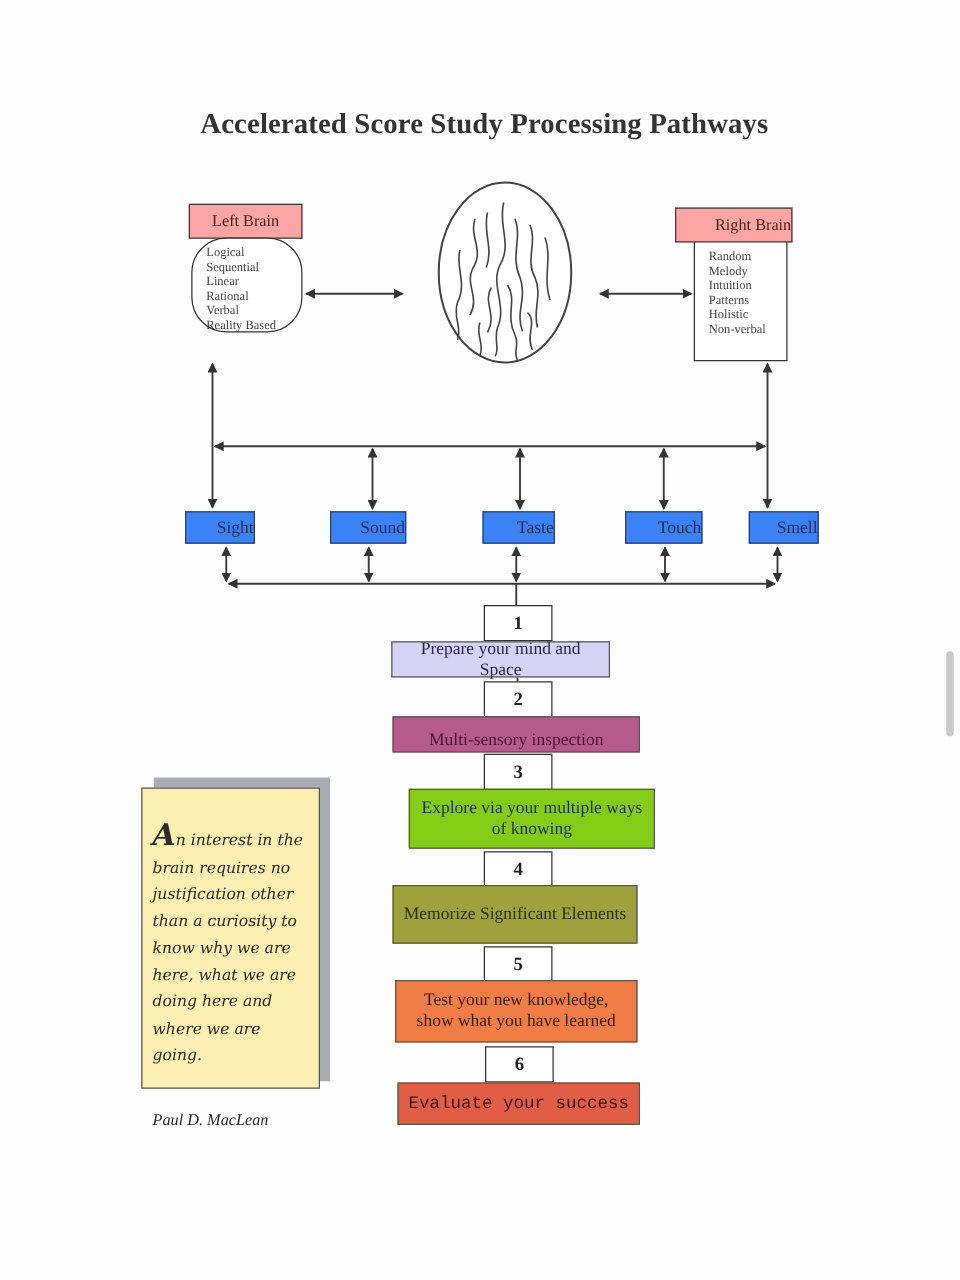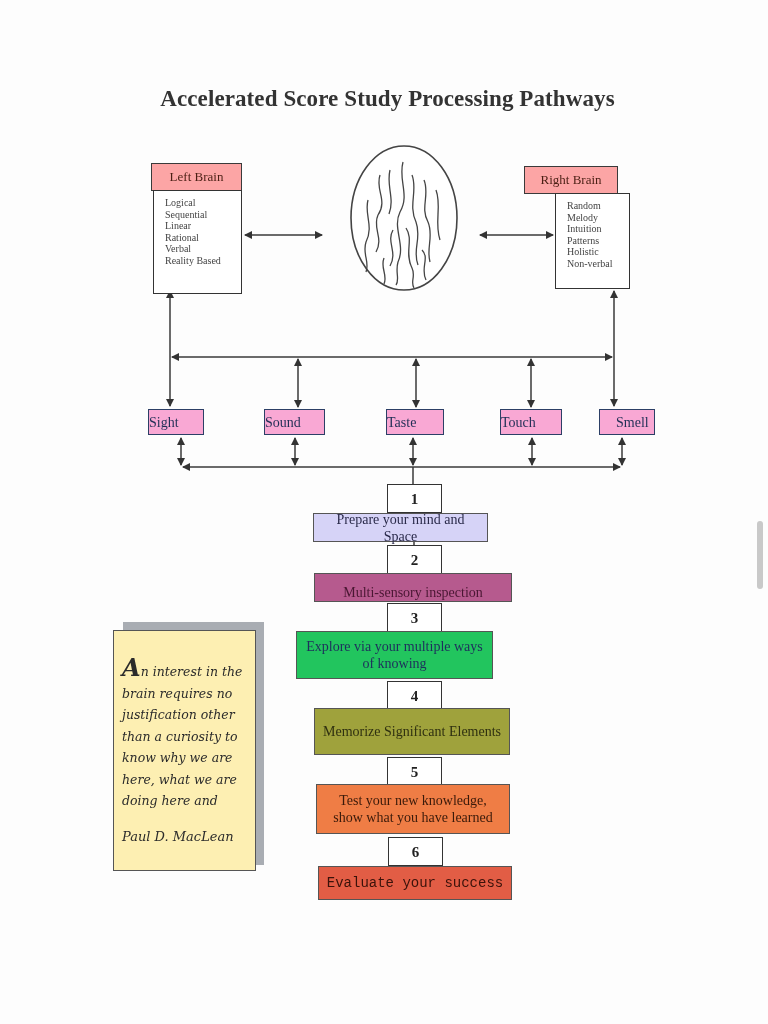--- a/index.html
+++ b/index.html
@@ -16,41 +16,41 @@
     .brain-header {
       position: absolute; background: #fca5a5; border: 1.5px solid #3a3a3a;
       font-size: 13px; color: #4a1f14; text-align: center; line-height: 26px;
     }
     .brain-list {
       position: absolute; background: #fff; border: 1.5px solid #333;
       font-size: 10px; line-height: 11.5px; color: #444; padding: 6px 0 0 11px; box-sizing: border-box;
     }
     .brain-list div { white-space: nowrap; }
     .sense {
-      position: absolute; background: #f9a8d4; border: 1.5px solid #2c3f66;
-      color: #1f2e55; font-size: 14px; text-align: left; line-height: 25px; height: 26px; box-sizing: border-box;
+      position: absolute; background: #3b82f6; border: 1.5px solid #2c3f66;
+      color: #1f2e55; font-size: 14px; text-align: right; line-height: 25px; height: 26px; box-sizing: border-box;
     }
     .numbox {
       position: absolute; background: #fff; border: 1.5px solid #333; box-sizing: border-box;
       font-weight: bold; font-size: 15px; text-align: center; line-height: 28px; color: #222;
       width: 55px; height: 29px; left: 387px;
     }
     .step {
       position: absolute; border: 1.5px solid #555; box-sizing: border-box;
       font-size: 14px; text-align: center; display: flex; align-items: center; justify-content: center;
       line-height: 17px; padding: 0 6px;
     }
     #quote-shadow { left: 123px; top: 622px; width: 141px; height: 243px; background: #a9adb3; }
     #quote {
       left: 113px; top: 630px; width: 143px; height: 241px; background: #fdefb2; border: 1.2px solid #555;
       box-sizing: border-box; padding: 26px 8px 0 8px;
       font-family: "DejaVu Serif", serif; font-style: italic; font-size: 12.5px; line-height: 21.5px; color: #2b2b2b;
     }
     #quote .drop { font-size: 24px; font-weight: bold; font-style: italic; }
-    #quote-author { margin-top: 14px; font-size: 13px; }
+    #quote-author { margin-top: 30px; font-size: 13px; font-family: Liberation Serif, serif; }
     #scrollbar { left: 757px; top: 521px; width: 6px; height: 68px; background: #c9c9c9; border-radius: 3px; }
   </style>
 </head>
 <body>
 
 <div id="title" class="abs">Accelerated Score Study Processing Pathways</div>
 
 <svg id="lines" viewBox="0 0 768 1024">
   <defs>
     <marker id="ah" markerWidth="8" markerHeight="8" refX="7" refY="4" orient="auto-start-reverse" markerUnits="userSpaceOnUse">
@@ -96,30 +96,30 @@
     <path d="M393 230 C386 242 398 252 390 266"></path>
     <path d="M406 228 C414 240 404 252 412 268 C416 276 410 282 414 288"></path>
     <path d="M384 258 C380 268 388 275 384 284"></path>
     <path d="M422 250 C430 258 420 268 426 280"></path>
   </g>
 </svg>
 
 <div class="brain-header" style="left:151px; top:163px; width:89px; height:26px;">
   <span>Left Brain</span>
 </div>
-<div class="brain-list" style="left:153px; top:190px; width:89px; height:104px;">
+<div class="brain-list" style="left:153px; top:190px; width:89px; height:76px;border-radius:28px;">
   <div>Logical</div>
   <div>Sequential</div>
   <div>Linear</div>
   <div>Rational</div>
   <div>Verbal</div>
   <div>Reality Based</div>
 </div>
 
-<div class="brain-header" style="left:524px; top:166px; width:92px; height:26px;">
+<div class="brain-header" style="left:540px; top:166px; width:92px; height:26px;text-align:right;">
   <span>Right Brain</span>
 </div>
 <div class="brain-list" style="left:555px; top:193px; width:75px; height:96px;">
   <div>Random</div>
   <div>Melody</div>
   <div>Intuition</div>
   <div>Patterns</div>
   <div>Holistic</div>
   <div>Non-verbal</div>
 </div>
@@ -134,21 +134,21 @@
 <div class="step" style="left:313px; top:513px; width:175px; height:29px; background:#d6d3f7; color:#2a2a4a;">
   <span>Prepare your mind and Space</span>
 </div>
 
 <div class="numbox" style="top:545px;">2</div>
 <div class="step" style="left:314px; top:573px; width:198px; height:29px; background:#b65a8e; color:#4a1733;align-items:flex-end;">
   <span>Multi-sensory inspection</span>
 </div>
 
 <div class="numbox" style="top:603px;">3</div>
-<div class="step" style="left:296px; top:631px; width:197px; height:48px; background:#22c55e; color:#1e2f5c;">
+<div class="step" style="left:327px; top:631px; width:197px; height:48px; background:#84cc16; color:#1e2f5c;">
   <span>Explore via your multiple ways of knowing</span>
 </div>
 
 <div class="numbox" style="top:681px;">4</div>
 <div class="step" style="left:314px; top:708px; width:196px; height:47px; background:#9fa23c; color:#2f3010;">
   <span>Memorize Significant Elements</span>
 </div>
 
 <div class="numbox" style="top:757px;">5</div>
 <div class="step" style="left:316px; top:784px; width:194px; height:50px; background:#ef7d45; color:#3a1a0a;">
@@ -163,17 +163,18 @@
 <div id="quote-shadow" class="abs"></div>
 <div id="quote" class="abs">
   <div>
     <span class="drop">A</span><span>n interest in the</span><br>
     <span>brain requires no</span><br>
     <span>justification other</span><br>
     <span>than a curiosity to</span><br>
     <span>know why we are</span><br>
     <span>here, what we are</span><br>
     <span>doing here and</span><br>
+    <span>where we are going.</span>
   </div>
   <div id="quote-author">Paul D. MacLean</div>
 </div>
 
 <div id="scrollbar" class="abs"></div>
 
 </body></html>

